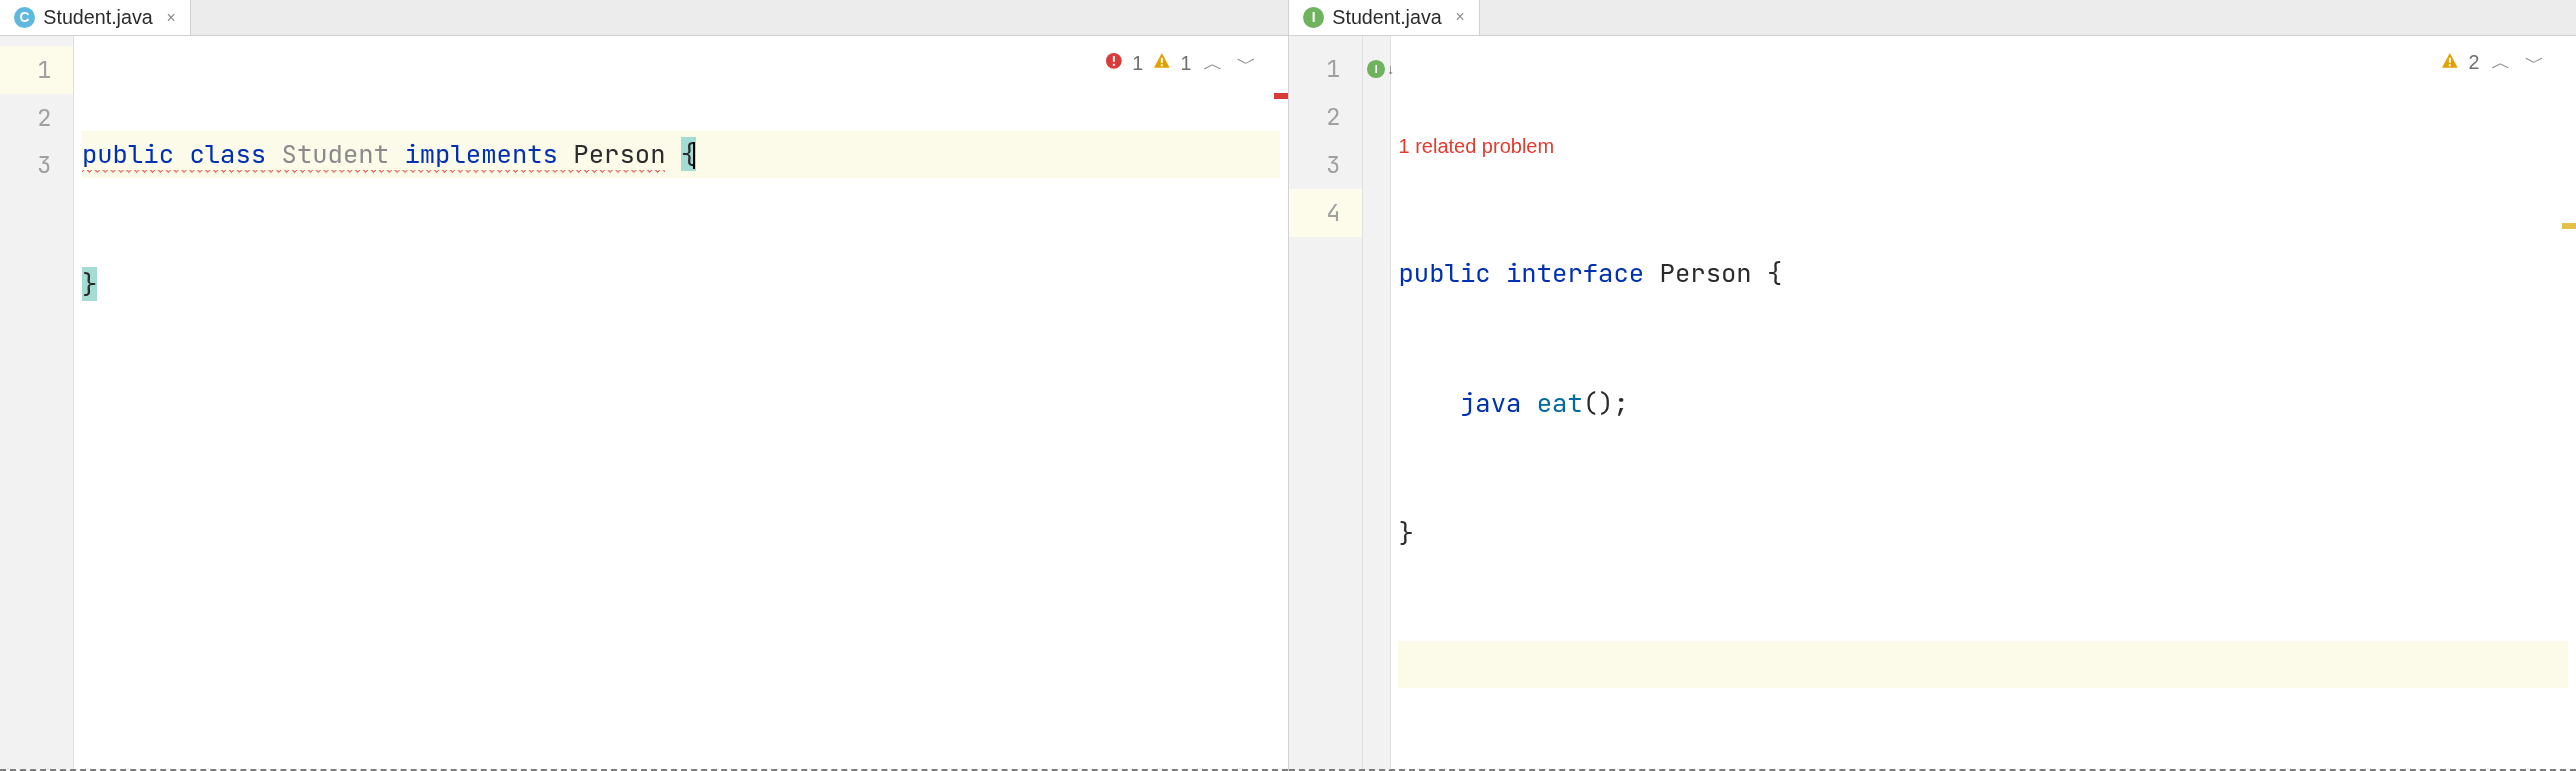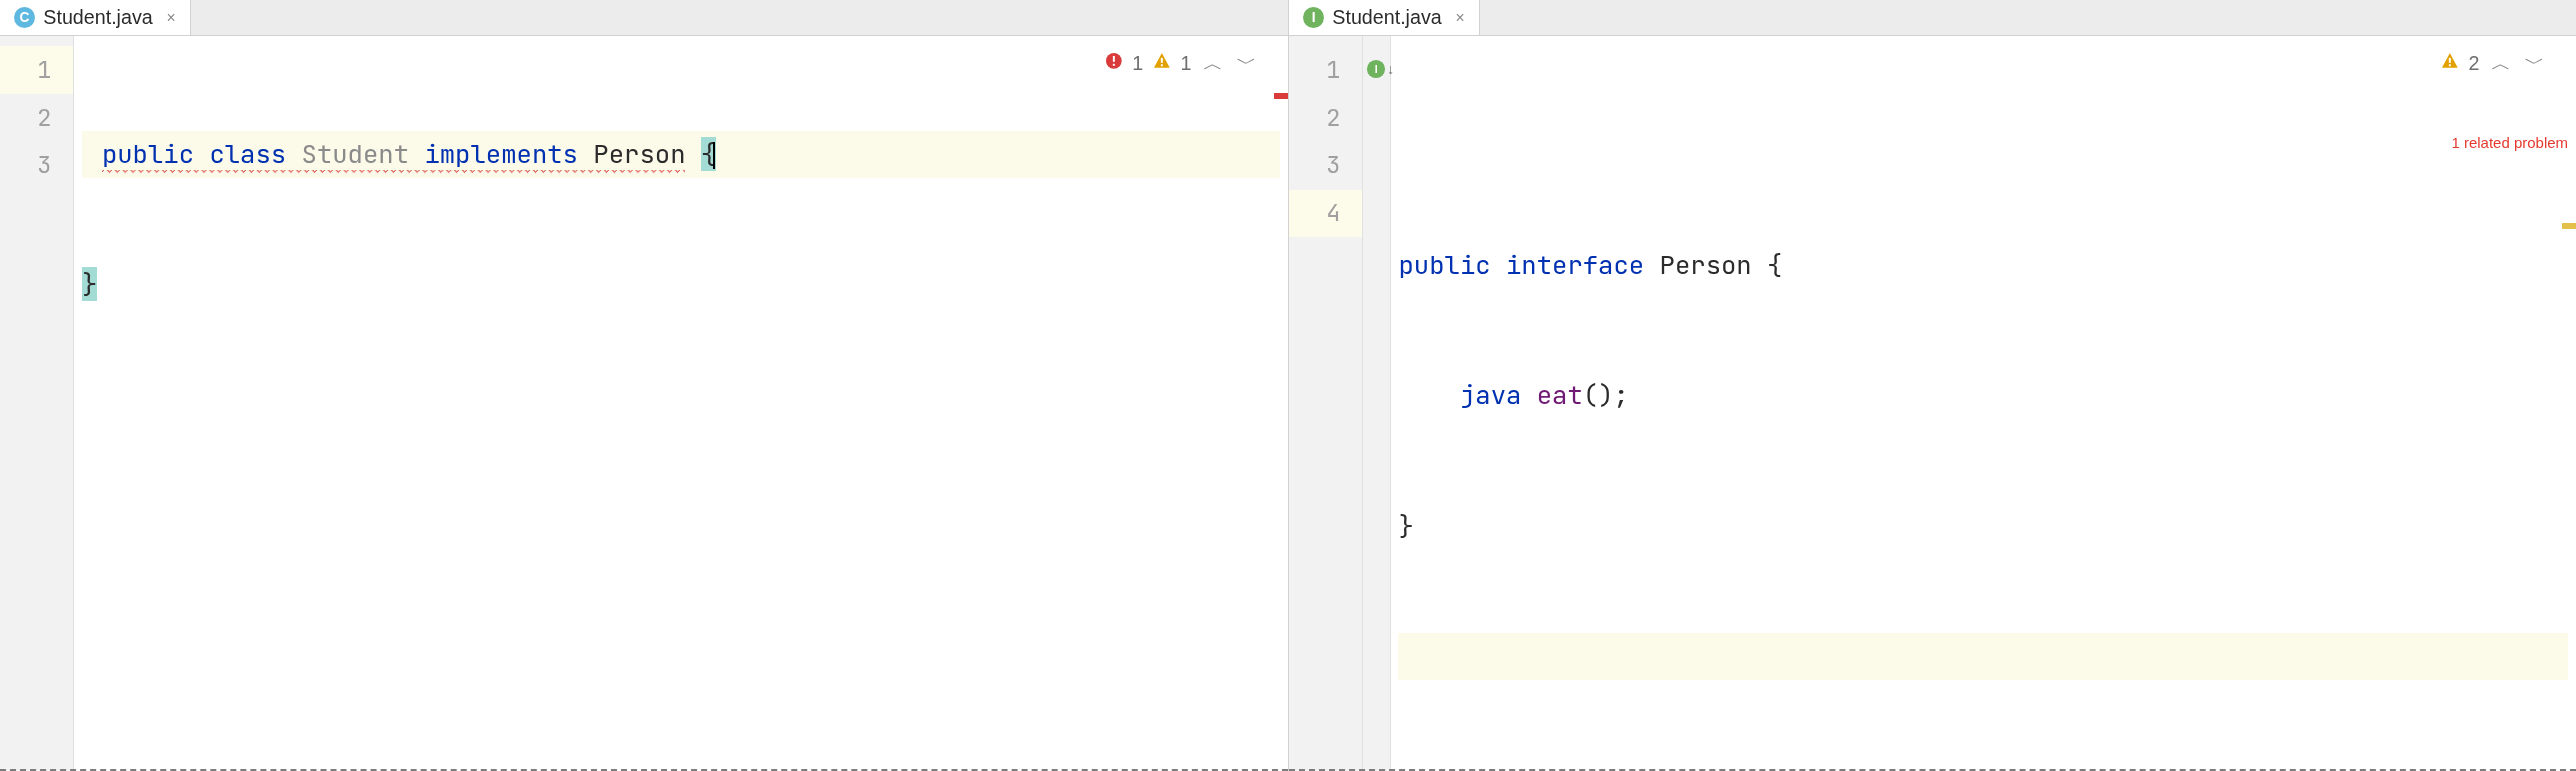--- a/index.html
+++ b/index.html
@@ -119,48 +119,47 @@
     flex: 1;
     font-family: "JetBrains Mono", "Menlo", monospace;
     font-size: 25.6px;
     padding: 11.8px 7.9px 0 7.9px;
     line-height: 1.62;
     white-space: pre;
     color: #2b2b2b;
     position: relative;
   }
   .code .line { position: relative; padding: 3px 0; }
-  .code .line.hl { background: #fcfae9; padding-left: 20px; }
+  .code .line.hl { background: #fcfae9; }
   .kw { color: #0031b0; }
   .clsname { color: #8a8a8a; }
   .type { color: #2b2b2b; }
-  .method { color: #701a75; }
+  .method { color: #0369a1; }
   .err-underline {
     background-image: linear-gradient(45deg, transparent 65%, #d93a3a 80%, transparent 90%),
                       linear-gradient(135deg, transparent 5%, #d93a3a 15%, transparent 25%);
     background-size: 7.9px 3.9px;
     background-repeat: repeat-x;
     background-position: 0 100%;
     padding-bottom: 3px;
   }
   .brace-hl { background: #a3dcd4; }
   .cursor {
     display: inline-block;
     width: 2px;
     height: 27.6px;
     background: #000;
     vertical-align: middle;
     margin-left: -3px;
   }
   .related-problem {
     color: #e43a2f;
-    font-size: 15px;
+    font-size: 20px;
     padding: 0 0 3.9px 0;
     font-family: -apple-system, sans-serif;
-    text-align: right;
   }
   .inspection-widget {
     position: absolute;
     top: 9.8px;
     right: 23.6px;
     display: flex;
     align-items: center;
     gap: 9.8px;
     font-size: 19.7px;
     color: #6e6e6e;

